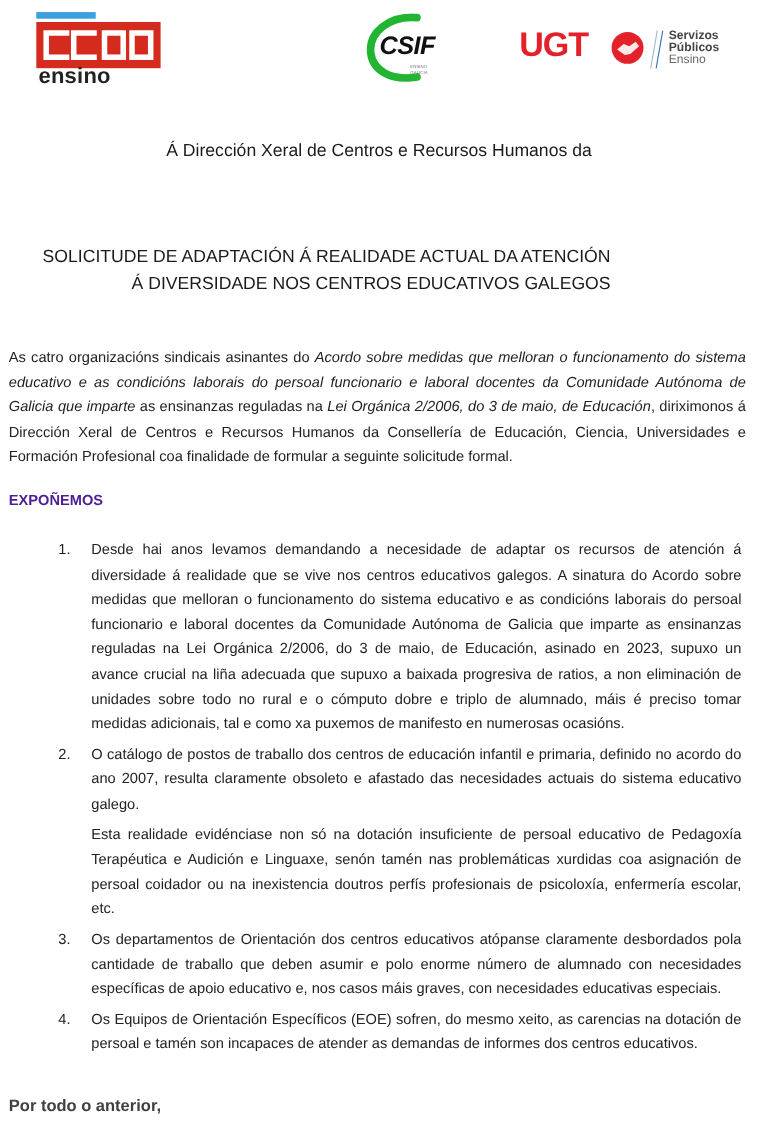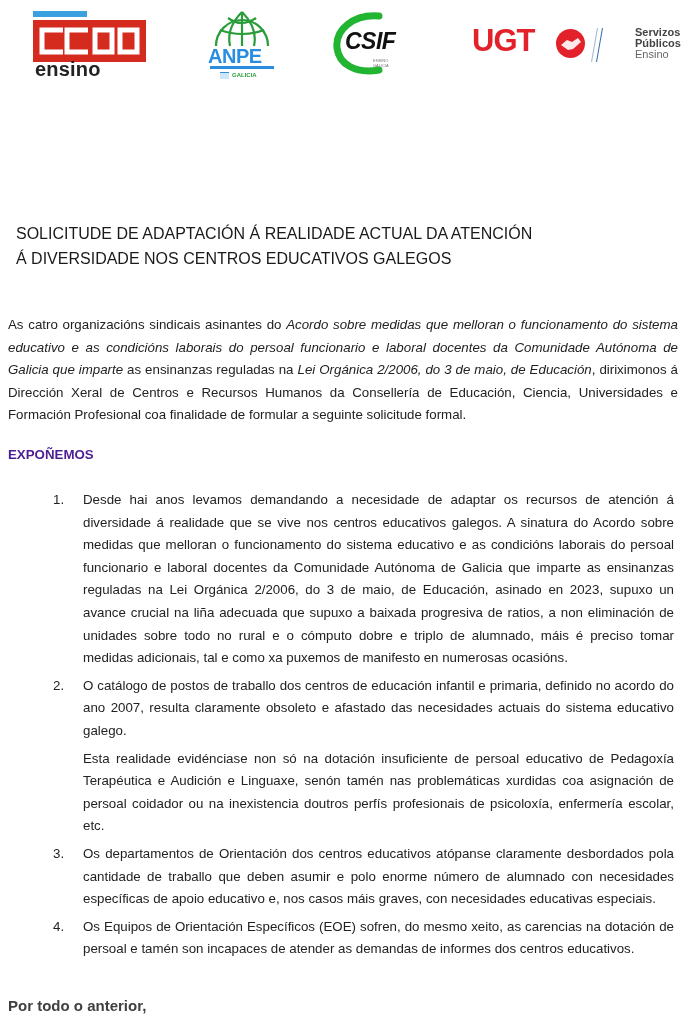--- a/index.html
+++ b/index.html
@@ -27,26 +27,26 @@
     
     .csif { left: 333px; top: 12px; width: 70px; height: 64px; }
     .csif .txt { position: absolute; left: 12px; top: 16px; font-weight: bold; font-style: italic; font-size: 23px; color: #111; letter-spacing: -0.5px; }
     .csif .sub { position: absolute; left: 40px; top: 46px; font-size: 4px; color: #777; }
 
     
     .ugt { left: 472px; top: 25px; width: 190px; height: 44px; }
     .ugt .txt { position: absolute; left: 0; top: -2px; font-weight: bold; font-size: 31px; color: #e3212b; letter-spacing: -1px; }
     .ugt .disc { position: absolute; left: 84px; top: 4px; width: 29px; height: 29px; border-radius: 50%; background: #e3212b; }
     .ugt .bar { position: absolute; left: 122px; top: 3px; width: 4px; height: 34px; border-left: 1px solid #9fb7c9; border-right: 1px solid #2b6cb0; transform: skewX(-10deg); }
-    .ugt .sv { position: absolute; left: 136px; top: 2px; font-size: 11px; line-height: 11px; color: #444; margin-left: 27px; }
+    .ugt .sv { position: absolute; left: 136px; top: 2px; font-size: 11px; line-height: 11px; color: #444; }
     .ugt .sv b { font-weight: bold; display: block; }
     .ugt .sv span { display: block; color: #666; }
 
     .addr { position: absolute; left: 0; top: 125px; width: 689px; text-align: center; font-size: 16px; line-height: 26px; color: #1a1a1a; }
-    .title { position: absolute; left: 0; top: 221px; width: 555px; text-align: left; font-size: 16px; line-height: 25px; color: #1a1a1a; margin-left: 16px; }
+    .title { position: absolute; left: 0; top: 221px; width: 555px; text-align: right; font-size: 16px; line-height: 25px; color: #1a1a1a; }
 
     .intro { position: absolute; left: 8px; top: 314px; width: 670px; font-size: 13.3px; line-height: 22.6px; text-align: justify; color: #222; }
     .intro em { font-style: italic; }
 
     .h-expo { position: absolute; left: 8px; top: 447px; font-size: 13.3px; font-weight: bold; color: #4c1d95; }
 
     .list { position: absolute; left: 53px; top: 484px; width: 626px; margin: 0; padding: 0; list-style: none; font-size: 13.3px; line-height: 22.6px; color: #222; }
     .list li { position: relative; padding-left: 25px; text-align: justify; }
     .list .num { position: absolute; left: 0; top: 0; }
     .list p { margin: 5px; }
@@ -66,36 +66,20 @@
           <path d="M30 10 H9 V32 H30"></path>
           <path d="M55 10 H34 V32 H55"></path>
           <rect x="62" y="10" width="17" height="22"></rect>
           <rect x="87" y="10" width="17" height="22"></rect>
         </g>
       </svg>
     </div>
     <div class="word">ensino</div>
   </div>
 
-  <div class="logo anpe">
-    <svg width="72" height="40" viewBox="0 0 72 40" style="position:absolute;left:0;top:0">
-      <g fill="none" stroke="#2a9c3a" stroke-width="2.2">
-        <path d="M10 38 A26 26 0 1 1 62 38"></path>
-        <path d="M36 4 V38"></path>
-        <path d="M22 10 Q36 20 50 10"></path>
-        <path d="M14 22 Q36 30 58 22"></path>
-        <path d="M36 4 Q20 20 24 38"></path>
-        <path d="M36 4 Q52 20 48 38"></path>
-      </g>
-    </svg>
-    <div class="name">ANPE</div>
-    <div class="sub"></div>
-    <div class="flag"></div>
-    <div class="gal">GALICIA</div>
-  </div>
 
   <div class="logo csif">
     <svg width="70" height="64" viewBox="0 0 70 64" style="position:absolute;left:0;top:0">
       <path d="M46 4 C20 2 2 18 4 36 C6 52 22 62 46 58" fill="none" stroke="#22b532" stroke-width="7" stroke-linecap="round"></path>
     </svg>
     <div class="txt">CSIF</div>
     <div class="sub">ENSINO GALICIA</div>
   </div>
 
   <div class="logo ugt">
@@ -108,20 +92,21 @@
     <div class="bar"></div>
     <div class="sv">
       <b>Servizos</b>
       <b>Públicos</b>
       <span>Ensino</span>
     </div>
   </div>
 </div>
 
 <div class="addr">
+  <div>Á Dirección Xeral de Centros e Recursos Humanos da</div>
 </div>
 
 <div class="title">
   <div>SOLICITUDE DE ADAPTACIÓN Á REALIDADE ACTUAL DA ATENCIÓN</div>
   <div>Á DIVERSIDADE NOS CENTROS EDUCATIVOS GALEGOS</div>
 </div>
 
 <div class="intro"><span>As catro organizacións sindicais asinantes do </span><em>Acordo sobre medidas que melloran o funcionamento do sistema educativo e as condicións laborais do persoal funcionario e laboral docentes da Comunidade Autónoma de Galicia que imparte</em><span> as ensinanzas reguladas na </span><em>Lei Orgánica 2/2006, do 3 de maio, de Educación</em><span>, diriximonos á Dirección Xeral de Centros e Recursos Humanos da Consellería de Educación, Ciencia, Universidades e Formación Profesional coa finalidade de formular a seguinte solicitude formal.</span></div>
 
 <div class="h-expo">EXPOÑEMOS</div>

